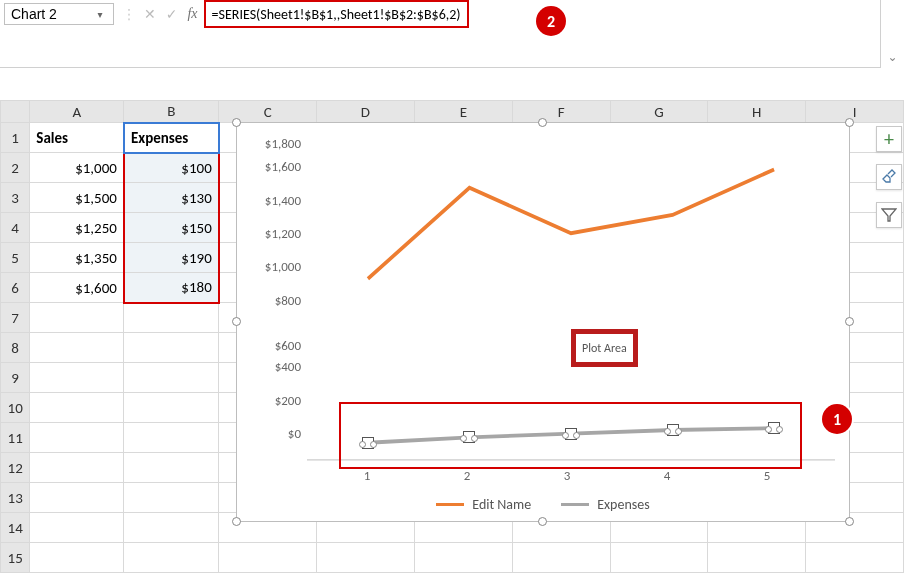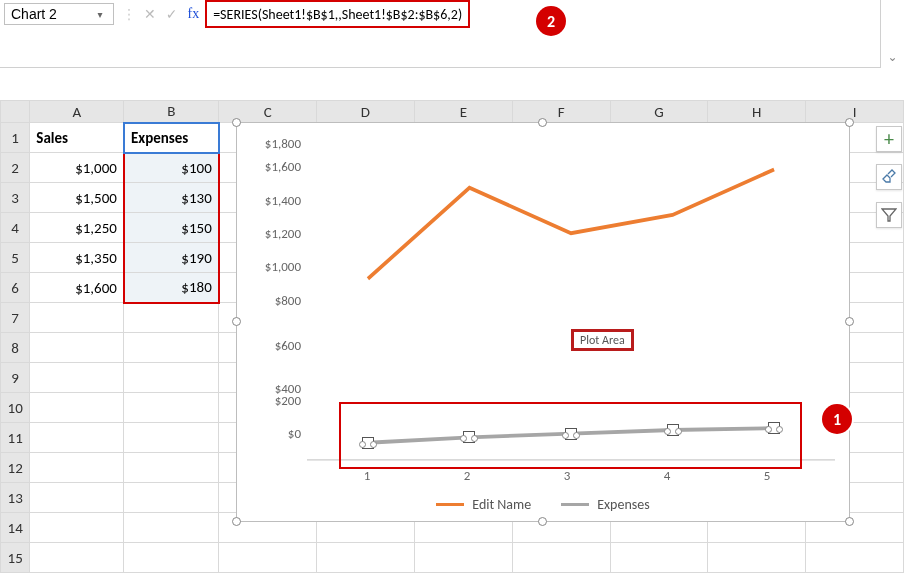--- a/index.html
+++ b/index.html
@@ -2,21 +2,21 @@
 <html><head>
 <meta charset="utf-8">
 <style>
   * { box-sizing: border-box; margin: 0; padding: 0; }
   body { font-family: Calibri, Arial, sans-serif; font-size: 14px; background: #fff; width: 904px; height: 582px; overflow: hidden; position: relative; }
   .namebox { display: flex; align-items: center; border: 1px solid #c0c0c0; height: 22px; width: 110px; background: #fff; }
   .namebox-input { border: none; padding: 0 6px; font-size: 14px; width: 86px; background: transparent; }
   .namebox-caret { width: 18px; text-align: center; color: #666; font-size: 10px; }
   .sep { color: #ccc; padding: 0 2px; }
   .fx-icon-group { display: flex; align-items: center; gap: 10px; color: #888; }
-  .fx-label { font-family: 'Times New Roman', serif; color: #1d4ed8; }
+  .fx-label { font-style: italic; font-family: 'Times New Roman', serif; color: #737373; }
   .formula-wrap { display: flex; align-items: center; border: 2px solid #d40000; height: 22px; padding: 12px 6px; font-size: 14px; flex: 0 0 auto; }
   .formula-area { flex: 1; height: 68px; border-bottom: 1px solid #d0d0d0; }
   .formula-expand { border-left: 1px solid #d0d0d0; width: 24px; height: 68px; display: flex; align-items: flex-end; justify-content: center; color: #888; font-size: 12px; padding-bottom: 4px; }
 
   .toprow { display: flex; }
   .toprow .left { flex: 1; display: flex; flex-direction: column; }
   .toprow .row1 { display: flex; align-items: center; height: 28px; padding: 2px 4px; gap: 6px; }
 
   
   .badge { position: absolute; width: 30px; height: 30px; border-radius: 50%; background: #d40000; color: #fff; display: flex; align-items: center; justify-content: center; font-weight: bold; font-size: 16px; box-shadow: 0 0 0 2px #fff; z-index: 20; }
@@ -40,21 +40,21 @@
 
   
   .chart-object { position: absolute; left: 236px; top: 122px; width: 614px; height: 400px; border: 1px solid #bdbdbd; background: #fff; }
   .chart-handles .h { position: absolute; width: 9px; height: 9px; background: #fff; border: 1px solid #888; border-radius: 50%; }
   .h.tl { left: -5px; top: -5px; } .h.tr { right: -5px; top: -5px; }
   .h.bl { left: -5px; bottom: -5px; } .h.br { right: -5px; bottom: -5px; }
   .h.tm { left: 50%; top: -5px; margin-left: -5px; } .h.bm { left: 50%; bottom: -5px; margin-left: -5px; }
   .h.ml { left: -5px; top: 50%; margin-top: -5px; } .h.mr { right: -5px; top: 50%; margin-top: -5px; }
 
   .plot { position: absolute; left: 14px; top: 10px; right: 14px; bottom: 60px; }
-  .plot-area-label { position: absolute; border: 3px solid #b91c1c; background: #fff; font-size: 12px; padding: 1px 6px; color: #555; }
+  .plot-area-label { position: absolute; border: 5px solid #b91c1c; background: #fff; font-size: 12px; padding: 7px 6px; color: #555; }
   .y-label { position: absolute; left: 0; font-size: 13px; color: #666; text-align: right; width: 50px; transform: translateY(-50%); }
   .x-label { position: absolute; bottom: -22px; font-size: 13px; color: #666; transform: translateX(-50%); }
   .plot-svg { position: absolute; left: 56px; right: 0; top: 0; bottom: 0; }
   .legend { position: absolute; bottom: 8px; left: 0; right: 0; display: flex; justify-content: center; gap: 30px; font-size: 14px; color: #555; }
   .legend-item { display: flex; align-items: center; gap: 8px; }
   .legend-line { width: 28px; height: 3px; }
 
   .series-sel-box { position: absolute; border: 2px solid #d40000; }
 
   
@@ -317,21 +317,21 @@
     <div class="h bl"></div>
     <div class="h bm"></div>
     <div class="h br"></div>
   </div>
 
   <div class="plot">
     <div class="plot-area-label" style="left:320px; top:196px;">Plot Area</div>
     <div id="yaxis">
         <div class="y-label" style="top: 300px;">$0</div>
         <div class="y-label" style="top: 266.667px;">$200</div>
-        <div class="y-label" style="top: 233.333px; margin-top: 22px;">$400</div>
+        <div class="y-label" style="top: 233.333px;">$400</div>
         <div class="y-label" style="top: 212px;">$600</div>
         <div class="y-label" style="top: 166.667px;">$800</div>
         <div class="y-label" style="top: 133.333px;">$1,000</div>
         <div class="y-label" style="top: 100px;">$1,200</div>
         <div class="y-label" style="top: 66.6667px;">$1,400</div>
         <div class="y-label" style="top: 33.3333px;">$1,600</div>
         <div class="y-label" style="top: 10px;">$1,800</div>
       </div>
     <div class="plot-svg">
       <svg id="chartsvg" width="100%" height="100%" viewBox="0 0 520 300" preserveAspectRatio="none">

